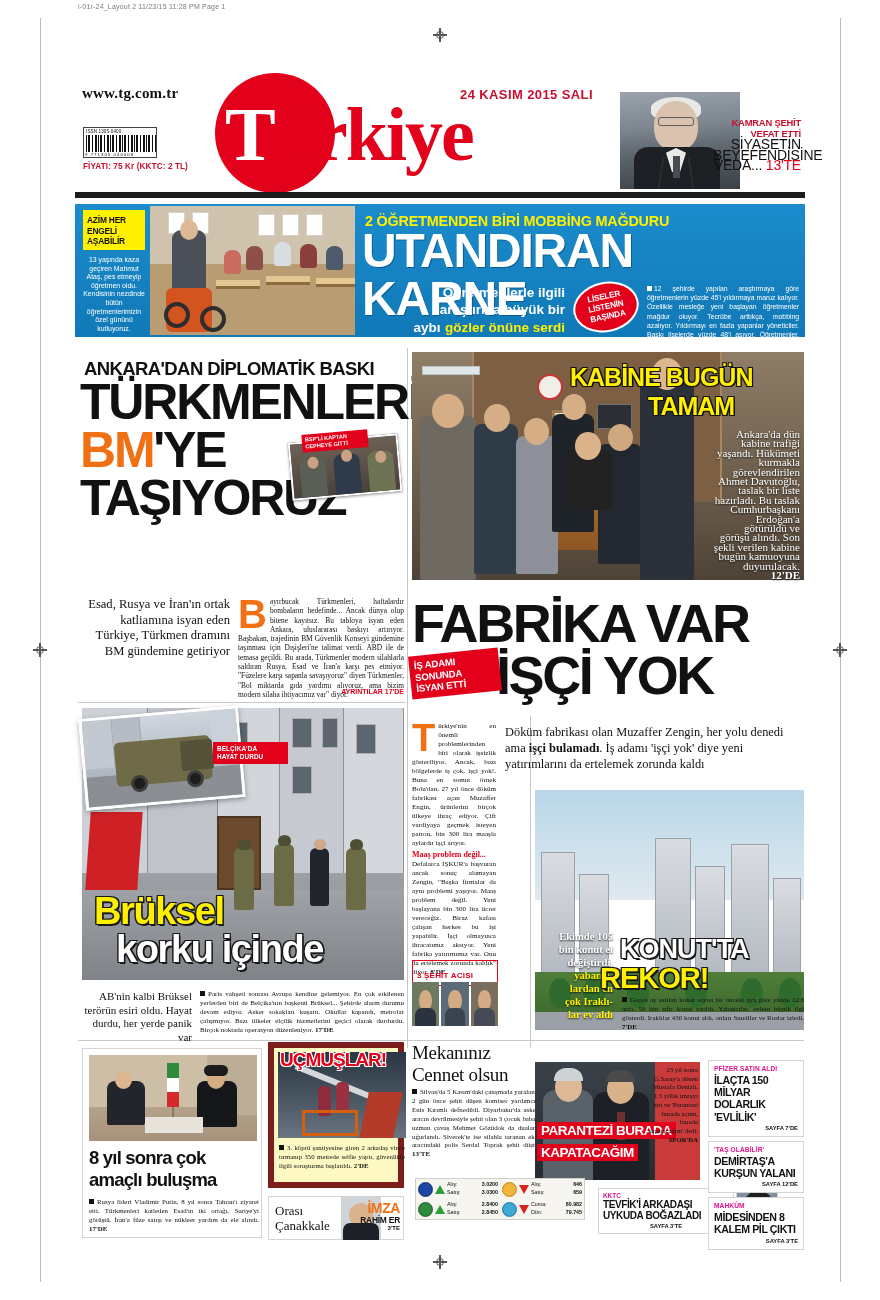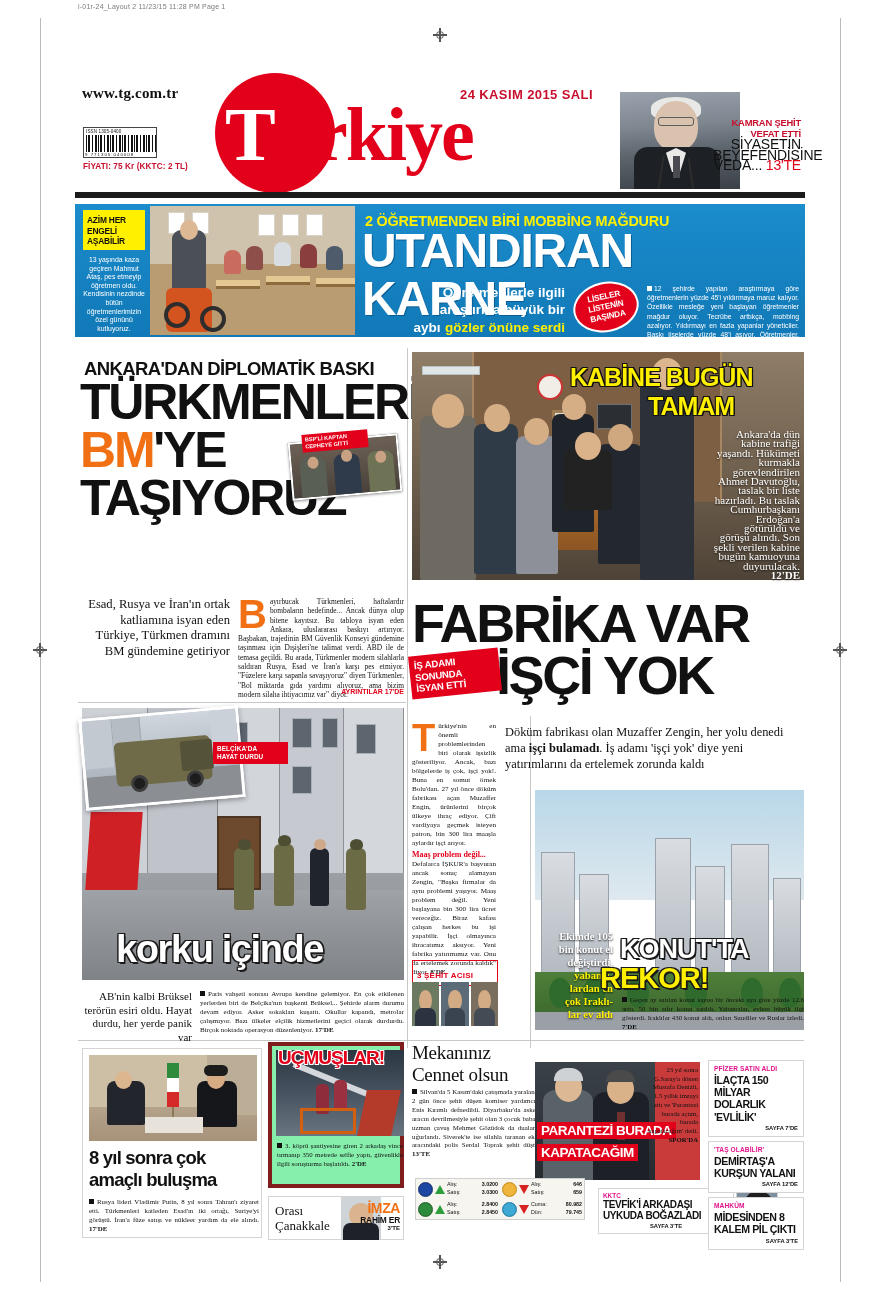--- a/index.html
+++ b/index.html
@@ -214,21 +214,21 @@
   .canak-t{position:absolute;left:6px;top:6px;font-family:"Liberation Serif",serif;font-size:13px;line-height:15px;color:#111;}
   .canak-p{position:absolute;left:72px;top:0;width:40px;height:43px;overflow:hidden;background:#cfd4d8;}
   .cp-h{position:absolute;left:8px;top:6px;width:24px;height:24px;border-radius:50%;background:#d9b48e;}
   .cp-b{position:absolute;left:2px;top:26px;width:36px;height:18px;background:#1e2128;border-radius:7px 7px 0 0;}
   .canak-imza{position:absolute;right:3px;top:4px;text-align:right;}
   .canak-imza .i1{font-size:14px;font-weight:bold;color:#f07013;line-height:14px;letter-spacing:-.4px;}
   .canak-imza .i2{font-size:8.4px;font-weight:bold;color:#111;line-height:10px;letter-spacing:-.2px;}
   .canak-imza .i3{font-size:6px;font-weight:bold;color:#111;}
 
   
-  .ucm{position:absolute;left:268px;top:1042px;width:136px;height:146px;border:4px solid #7f1d1d;background:#86efac;}
+  .ucm{position:absolute;left:268px;top:1042px;width:136px;height:146px;border:6px solid #7f1d1d;background:#fef9c3;}
   .ucm-img{position:absolute;left:4px;top:4px;width:128px;height:86px;overflow:hidden;background:linear-gradient(180deg,#2a3742 0%,#4a5663 55%,#6b7582 100%);}
   .ucm-head{position:absolute;left:6px;top:1px;width:126px;font-size:19px;font-weight:bold;color:#e2001a;letter-spacing:-1px;
      text-shadow:1px 1px 0 #fff,-1px -1px 0 #fff,1px -1px 0 #fff,-1px 1px 0 #fff;z-index:4;}
   .ucm-crane{position:absolute;left:14px;top:30px;width:100px;height:6px;background:#d4d7db;transform:rotate(22deg);}
   .ucm-p{position:absolute;width:13px;height:30px;border-radius:5px 5px 2px 2px;}
   .ucm-b{position:absolute;left:5px;top:96px;width:126px;font-family:"Liberation Serif",serif;font-size:6.8px;line-height:8.8px;text-align:justify;color:#111;}
 
   
   .konut{position:absolute;left:535px;top:790px;width:269px;height:240px;overflow:hidden;}
   .kn-sky{position:absolute;left:0;top:0;width:269px;height:110px;background:linear-gradient(180deg,#b9d7e8,#dfe9ef);}
@@ -448,20 +448,21 @@
     <div class="tb-street"></div>
     <div class="tb-truck"></div>
       <div class="tb-cab"></div>
     <div class="tb-wheel" style="left:44px;top:58px;"></div>
     <div class="tb-wheel" style="left:100px;top:58px;"></div>
   </div>
   <div class="belcika">
     <div>BELÇİKA'DA</div>
     <div>HAYAT DURDU</div>
   </div>
+  <div class="bruk-h1">Brüksel</div>
   <div class="bruk-h2">korku içinde</div>
   <div class="bruk-deck">AB'nin kalbi Brüksel terörün esiri oldu. Hayat durdu, her yerde panik var</div>
   <div class="bruk-body">
     <span class="sqd"></span><span>Paris vahşeti sonrası Avrupa kendine gelemiyor. En çok etkilenen yerlerden biri de Belçika'nın başkenti Brüksel... Şehirde alarm durumu devam ediyor. Asker sokakları kuşattı. Okullar kapandı, metrolar çalışmıyor. Bazı ülkeler elçilik hizmetlerini geçici olarak durdurdu. Birçok noktada operasyon düzenleniyor.</span>
     <b>17'DE</b>
   </div>
 
   <div class="putinbox">
     <div class="putin-img">
       <div class="pi-wall"></div>

